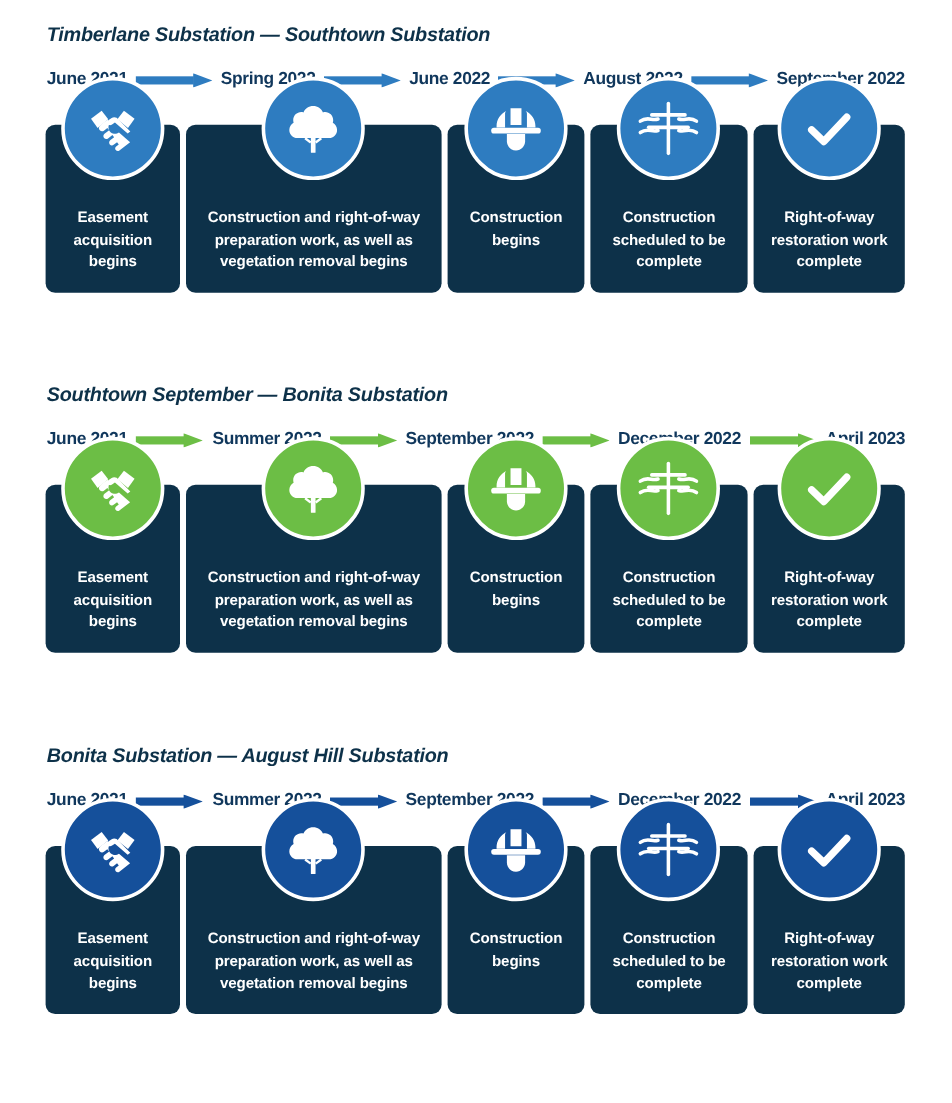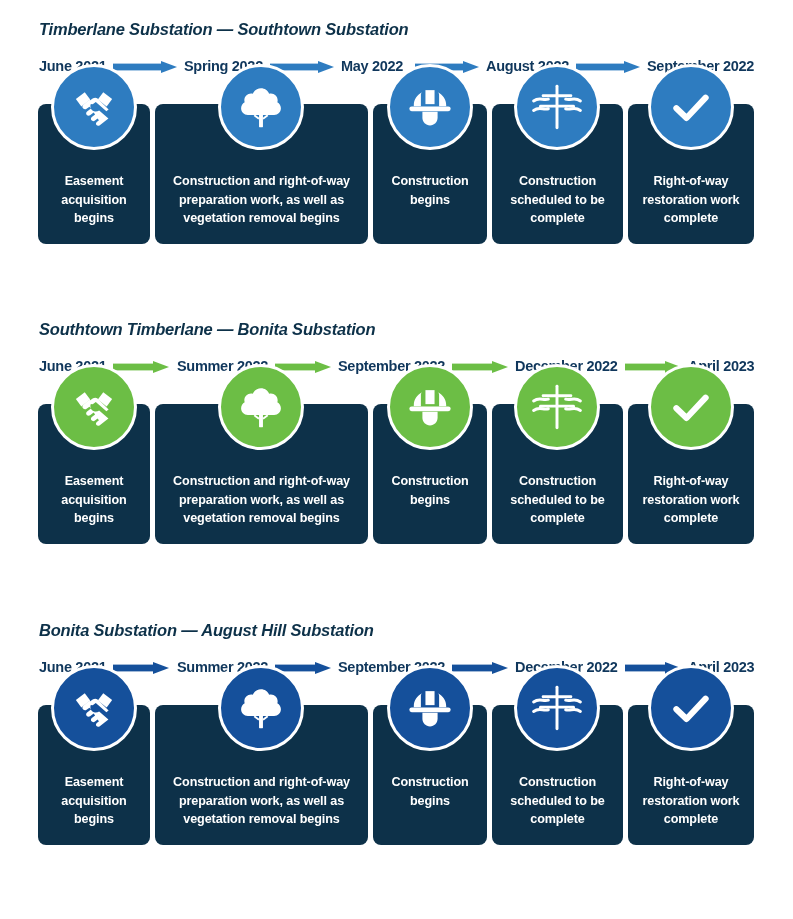--- a/index.html
+++ b/index.html
@@ -87,21 +87,21 @@
 </head>
 <body>
 
 <div class="page">
 
   <div class="section" id="section-0">
     <div class="section-title">Timberlane Substation — Southtown Substation</div>
     <div class="date-strip">
       <div class="date-label" style="position: absolute; left: 0px;">June 2021</div>
       <div class="date-label" style="position: absolute; left: 145px;">Spring 2022</div>
-      <div class="date-label" style="position: absolute; left: 302px;">May 2022</div>
+      <div class="date-label" style="position: absolute; left: 302px;">June 2022</div>
       <div class="date-label" style="position: absolute; left: 447px;">August 2022</div>
       <div class="date-label" style="position: absolute; left: 608px;">September 2022</div>
     <div class="arrow" style="left: 74px; width: 64px;">
           <svg viewBox="0 0 64 12" preserveAspectRatio="none">
     <rect x="0" y="2.6" width="48.5" height="6.800000000000001" fill="#2E7CC0"></rect>
     <polygon points="48,0 64,6 48,12" fill="#2E7CC0"></polygon>
   </svg>
         </div>
         <div class="arrow" style="left: 231px; width: 64px;">
           <svg viewBox="0 0 64 12" preserveAspectRatio="none">
@@ -184,21 +184,21 @@
         </div>
         <div class="badge" style="left: 648px; background: rgb(46, 124, 192);">
           <svg width="52" height="52" viewBox="0 0 64 64" aria-hidden="true">
         <path d="M14 33.5 L26.5 45.5 L50 20.5" fill="none" stroke="#ffffff" stroke-width="7.5" stroke-linecap="round" stroke-linejoin="round"></path>
       </svg>
         </div>
       </div>
   </div>
 
   <div class="section" id="section-1">
-    <div class="section-title">Southtown Timberlane — Bonita Substation</div>
+    <div class="section-title">Southtown September — Bonita Substation</div>
     <div class="date-strip">
       <div class="date-label" style="position: absolute; left: 0px;">June 2021</div>
       <div class="date-label" style="position: absolute; left: 138px;">Summer 2022</div>
       <div class="date-label" style="position: absolute; left: 299px;">September 2022</div>
       <div class="date-label" style="position: absolute; left: 476px;">December 2022</div>
       <div class="date-label" style="position: absolute; left: 649px;">April 2023</div>
     <div class="arrow" style="left: 74px; width: 56px;">
           <svg viewBox="0 0 56 12" preserveAspectRatio="none">
     <rect x="0" y="2.6" width="40.5" height="6.800000000000001" fill="#6CBE45"></rect>
     <polygon points="40,0 56,6 40,12" fill="#6CBE45"></polygon>

